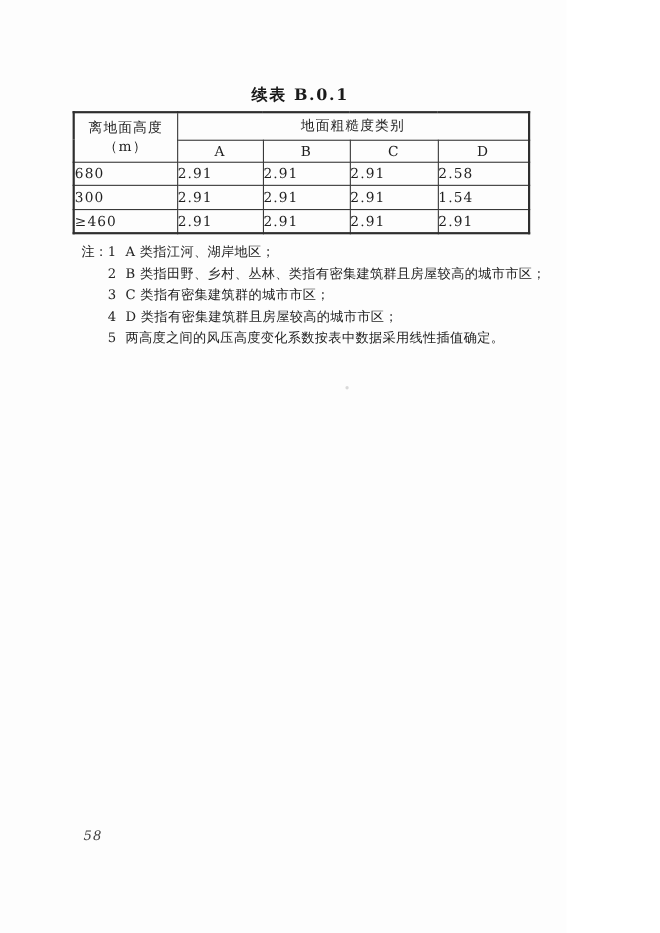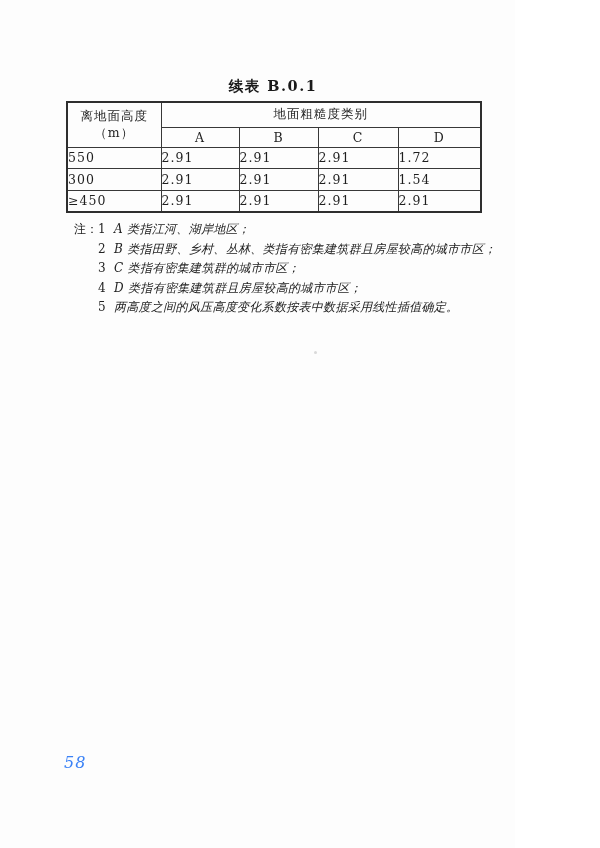--- a/index.html
+++ b/index.html
@@ -53,27 +53,27 @@
   .notes {
     position: absolute;
     left: 74px; top: 220px; width: 460px;
     font-size: 12px;
     line-height: 19.5px;
     color: #222222;
   }
   .note-row { display: flex; align-items: flex-start; }
   .note-prefix { width: 24px; flex: 0 0 24px; letter-spacing: 0; }
   .note-num { width: 16px; flex: 0 0 16px; }
-  .note-text { flex: 1; letter-spacing: 0.3px; font-style: italic; }
+  .note-text { flex: 1; letter-spacing: 0.3px; }
   .page-number {
     position: absolute;
-    left: 64px; top: 753px;
-    font-size: 16px;
+    left: 76px; top: 753px;
+    font-size: 12px;
     font-style: italic;
-    color: #3b82f6;
+    color: #404040;
     letter-spacing: 1px;
   }
   .scan-dot {
     position: absolute;
     left: 314px; top: 351px;
     width: 3px; height: 3px;
     border-radius: 50%;
     background: #d9d9d9;
   }
 </style>
@@ -97,35 +97,35 @@
         <th rowspan="2">离地面高度（m）</th>
         <th colspan="4">地面粗糙度类别</th>
       </tr>
       <tr class="hdr2">
         <th>A</th>
         <th>B</th>
         <th>C</th>
         <th>D</th>
       </tr>
       <tr class="data">
-        <td>550</td>
+        <td>680</td>
         <td class="num">2.91</td>
         <td class="num">2.91</td>
         <td class="num">2.91</td>
-        <td class="num">1.72</td>
+        <td class="num">2.58</td>
       </tr>
       <tr class="data">
         <td>300</td>
         <td class="num">2.91</td>
         <td class="num">2.91</td>
         <td class="num">2.91</td>
         <td class="num">1.54</td>
       </tr>
       <tr class="data">
-        <td>≥450</td>
+        <td>≥460</td>
         <td class="num">2.91</td>
         <td class="num">2.91</td>
         <td class="num">2.91</td>
         <td class="num">2.91</td>
       </tr>
     </tbody>
   </table>
 
   <div class="notes">
     <div class="note-row">

